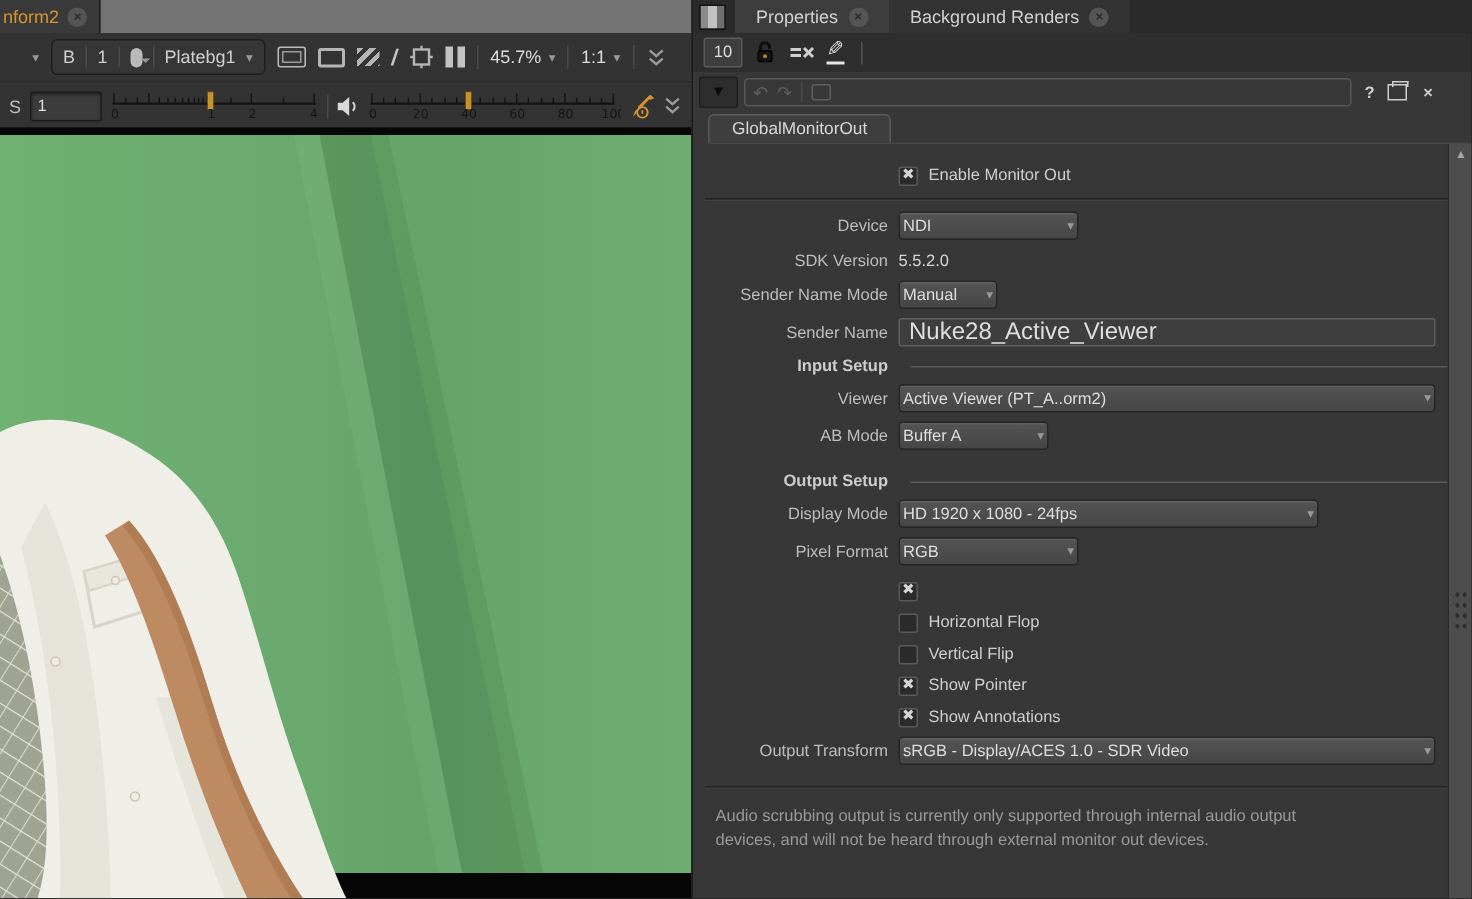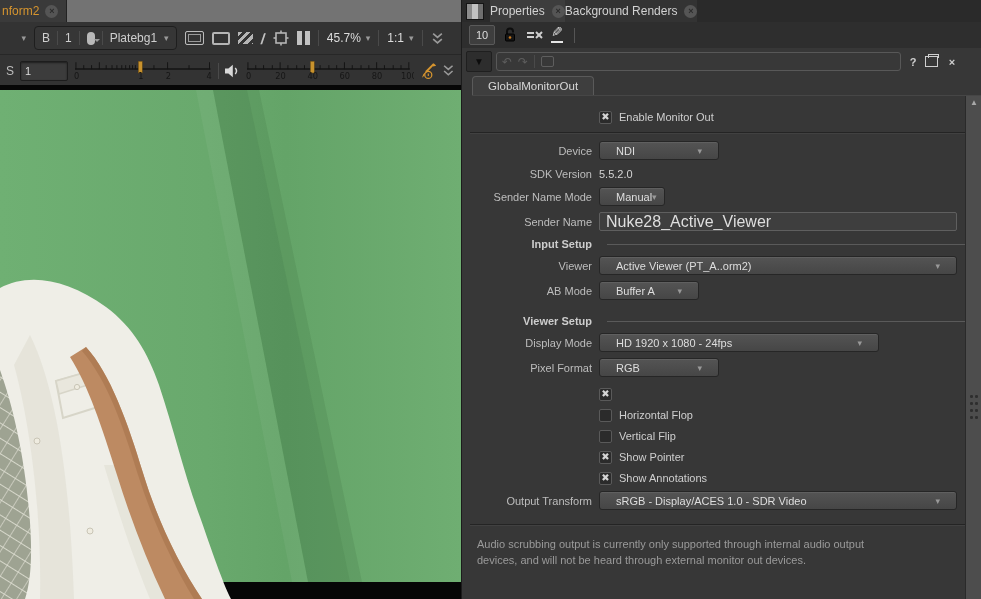--- a/index.html
+++ b/index.html
@@ -35,21 +35,21 @@
   .v-sliderbar{height:31px;display:flex;align-items:center;padding:0 6px;gap:6px;background:#333;border-bottom:1px solid #111;}
   .s-label{color:#bdbdbd;font-size:12px;}
   .frame-input{width:38px;height:18px;background:#3c3c3c;border:1px solid #1d1d1d;border-radius:2px;
                color:#ddd;font-size:11px;padding:0 4px;box-shadow:inset 0 1px 2px rgba(0,0,0,.5);}
   .canvas{position:absolute;left:0;top:85px;width:461px;height:514px;background:#050505;}
   
   .props{position:absolute;left:461px;top:0;width:520px;height:599px;background:#323232;border-left:1px solid #1c1c1c;}
   .p-tabbar{height:22px;background:#2a2a2a;display:flex;align-items:stretch;}
   .pane-icon{width:16px;height:15px;margin:3px 6px 0 4px;border:1px solid #151515;
              background:linear-gradient(90deg,#8b8b8b 0 5px,#c2c2c2 5px 11px,#6f6f6f 11px);}
-  .p-tab{display:flex;align-items:center;gap:7px;padding:0 0;font-size:12px;color:#d2d2d2;}
+  .p-tab{display:flex;align-items:center;gap:7px;padding:0 14px;font-size:12px;color:#d2d2d2;}
   .p-tab.active{background:#3d3d3d;}
   .p-tab.inactive{background:#333;}
   .p-controls{height:26px;background:#2e2e2e;display:flex;align-items:center;gap:8px;padding:0 7px;border-bottom:1px solid #242424;}
   .num-box{width:24px;height:18px;background:#3e3e3e;border:1px solid #5a5a5a;border-radius:2px;
            display:flex;align-items:center;justify-content:center;color:#ddd;}
   .pencil-wrap{position:relative;width:15px;height:18px;}
   .pencil-wrap .g{position:absolute;top:-2px;left:0;font-size:14px;color:#dcdcdc;transform:scaleX(-1);}
   .pencil-wrap:after{content:"";position:absolute;left:0;bottom:1px;width:12px;height:2px;background:#e6e6e6;}
   .pc-sep{width:1px;height:15px;background:#555;}
   
@@ -68,21 +68,21 @@
   .n-tabs{display:flex;margin:4px 0 0 10px;border-bottom:1px solid #464646;}
   .n-tab{background:#3e3e3e;border:1px solid #5a5a5a;border-bottom:none;border-radius:4px 4px 0 0;
          padding:3px 15px;color:#d8d8d8;font-size:11.5px;}
   .n-body{padding:13px 0 0 0;}
   .row{display:flex;align-items:center;padding-left:6px;margin-bottom:6px;height:19px;}
   .lbl{width:124px;text-align:right;margin-right:7px;color:#bdbdbd;white-space:nowrap;}
   .lbl.bold{font-weight:bold;color:#cdcdcd;}
   .val-txt{color:#d4d4d4;}
   .dd{display:inline-flex;align-items:center;justify-content:space-between;height:19px;box-sizing:border-box;
       background:linear-gradient(#545454,#464646);border:1px solid #262626;border-radius:3px;
-      padding:0 16px;color:#dedede;box-shadow:inset 0 1px 0 rgba(255,255,255,.07);}
+      padding:0 2px;color:#dedede;box-shadow:inset 0 1px 0 rgba(255,255,255,.07);}
   .txt-input{height:19px;box-sizing:border-box;background:#3e3e3e;border:1px solid #5f5f5f;border-radius:2px;
              color:#dedede;font-size:16px;padding:0 6px;font-family:"Liberation Sans",sans-serif;}
   .hr{height:1px;background:#242424;box-shadow:0 1px 0 rgba(255,255,255,.05);margin:7px 14px 8px 8px;}
   .group-line{flex:1;height:1px;background:#5a5a5a;margin:0 14px 0 8px;}
   .cb{width:13px;height:13px;box-sizing:border-box;background:#2b2b2b;border:1px solid #5a5a5a;border-radius:2px;
       display:flex;align-items:center;justify-content:center;color:#d5d5d5;font-size:10px;line-height:1;margin-right:7px;}
   .cb-lbl{color:#cfcfcf;}
   .cbrow{height:16px;margin-bottom:5px;}
   .note{margin:12px 64px 0 15px;color:#9a9a9a;line-height:1.45;}
   
@@ -391,21 +391,21 @@
 
         <div class="row" style="margin-bottom:14px">
           <span class="lbl">AB Mode</span>
           <span class="dd" style="width:100px">
             <span>Buffer A</span>
             <span class="caret">▾</span>
           </span>
         </div>
 
         <div class="row" style="height:14px;margin-bottom:5px">
-          <span class="lbl bold">Viewer Setup</span>
+          <span class="lbl bold">Output Setup</span>
           <span class="group-line"></span>
         </div>
 
         <div class="row">
           <span class="lbl">Display Mode</span>
           <span class="dd" style="width:280px">
             <span>HD 1920 x 1080 - 24fps</span>
             <span class="caret">▾</span>
           </span>
         </div>

